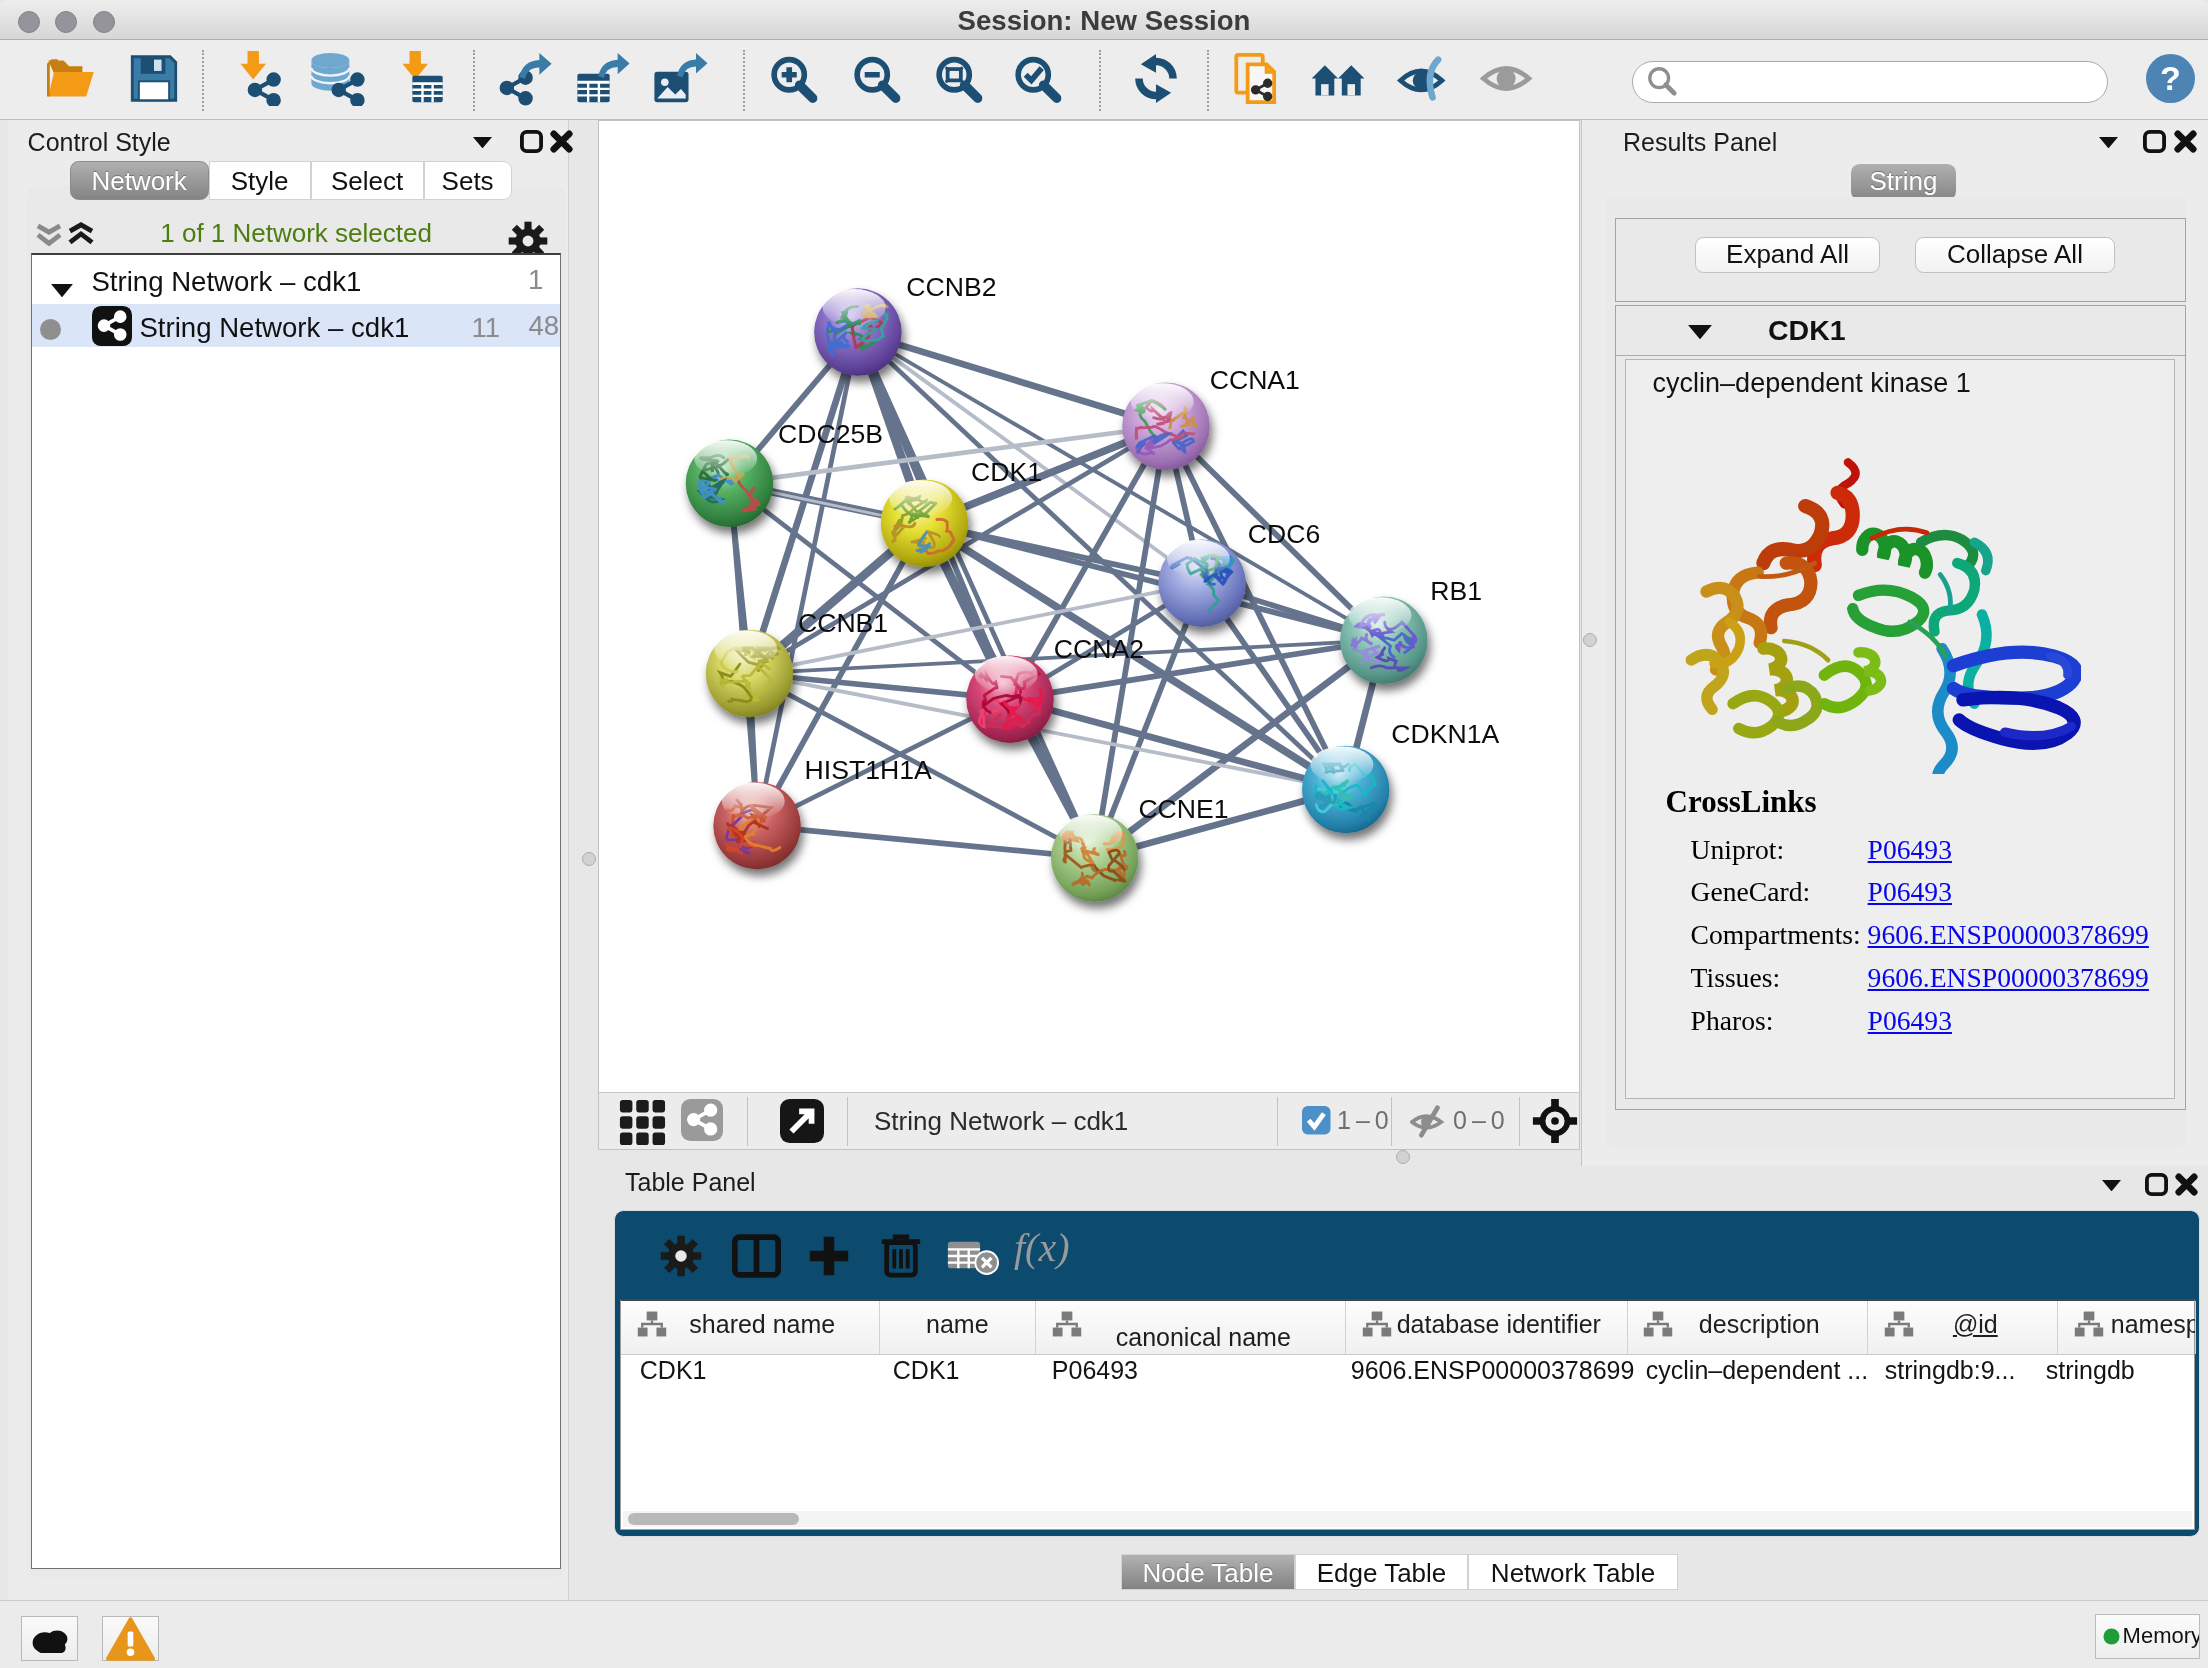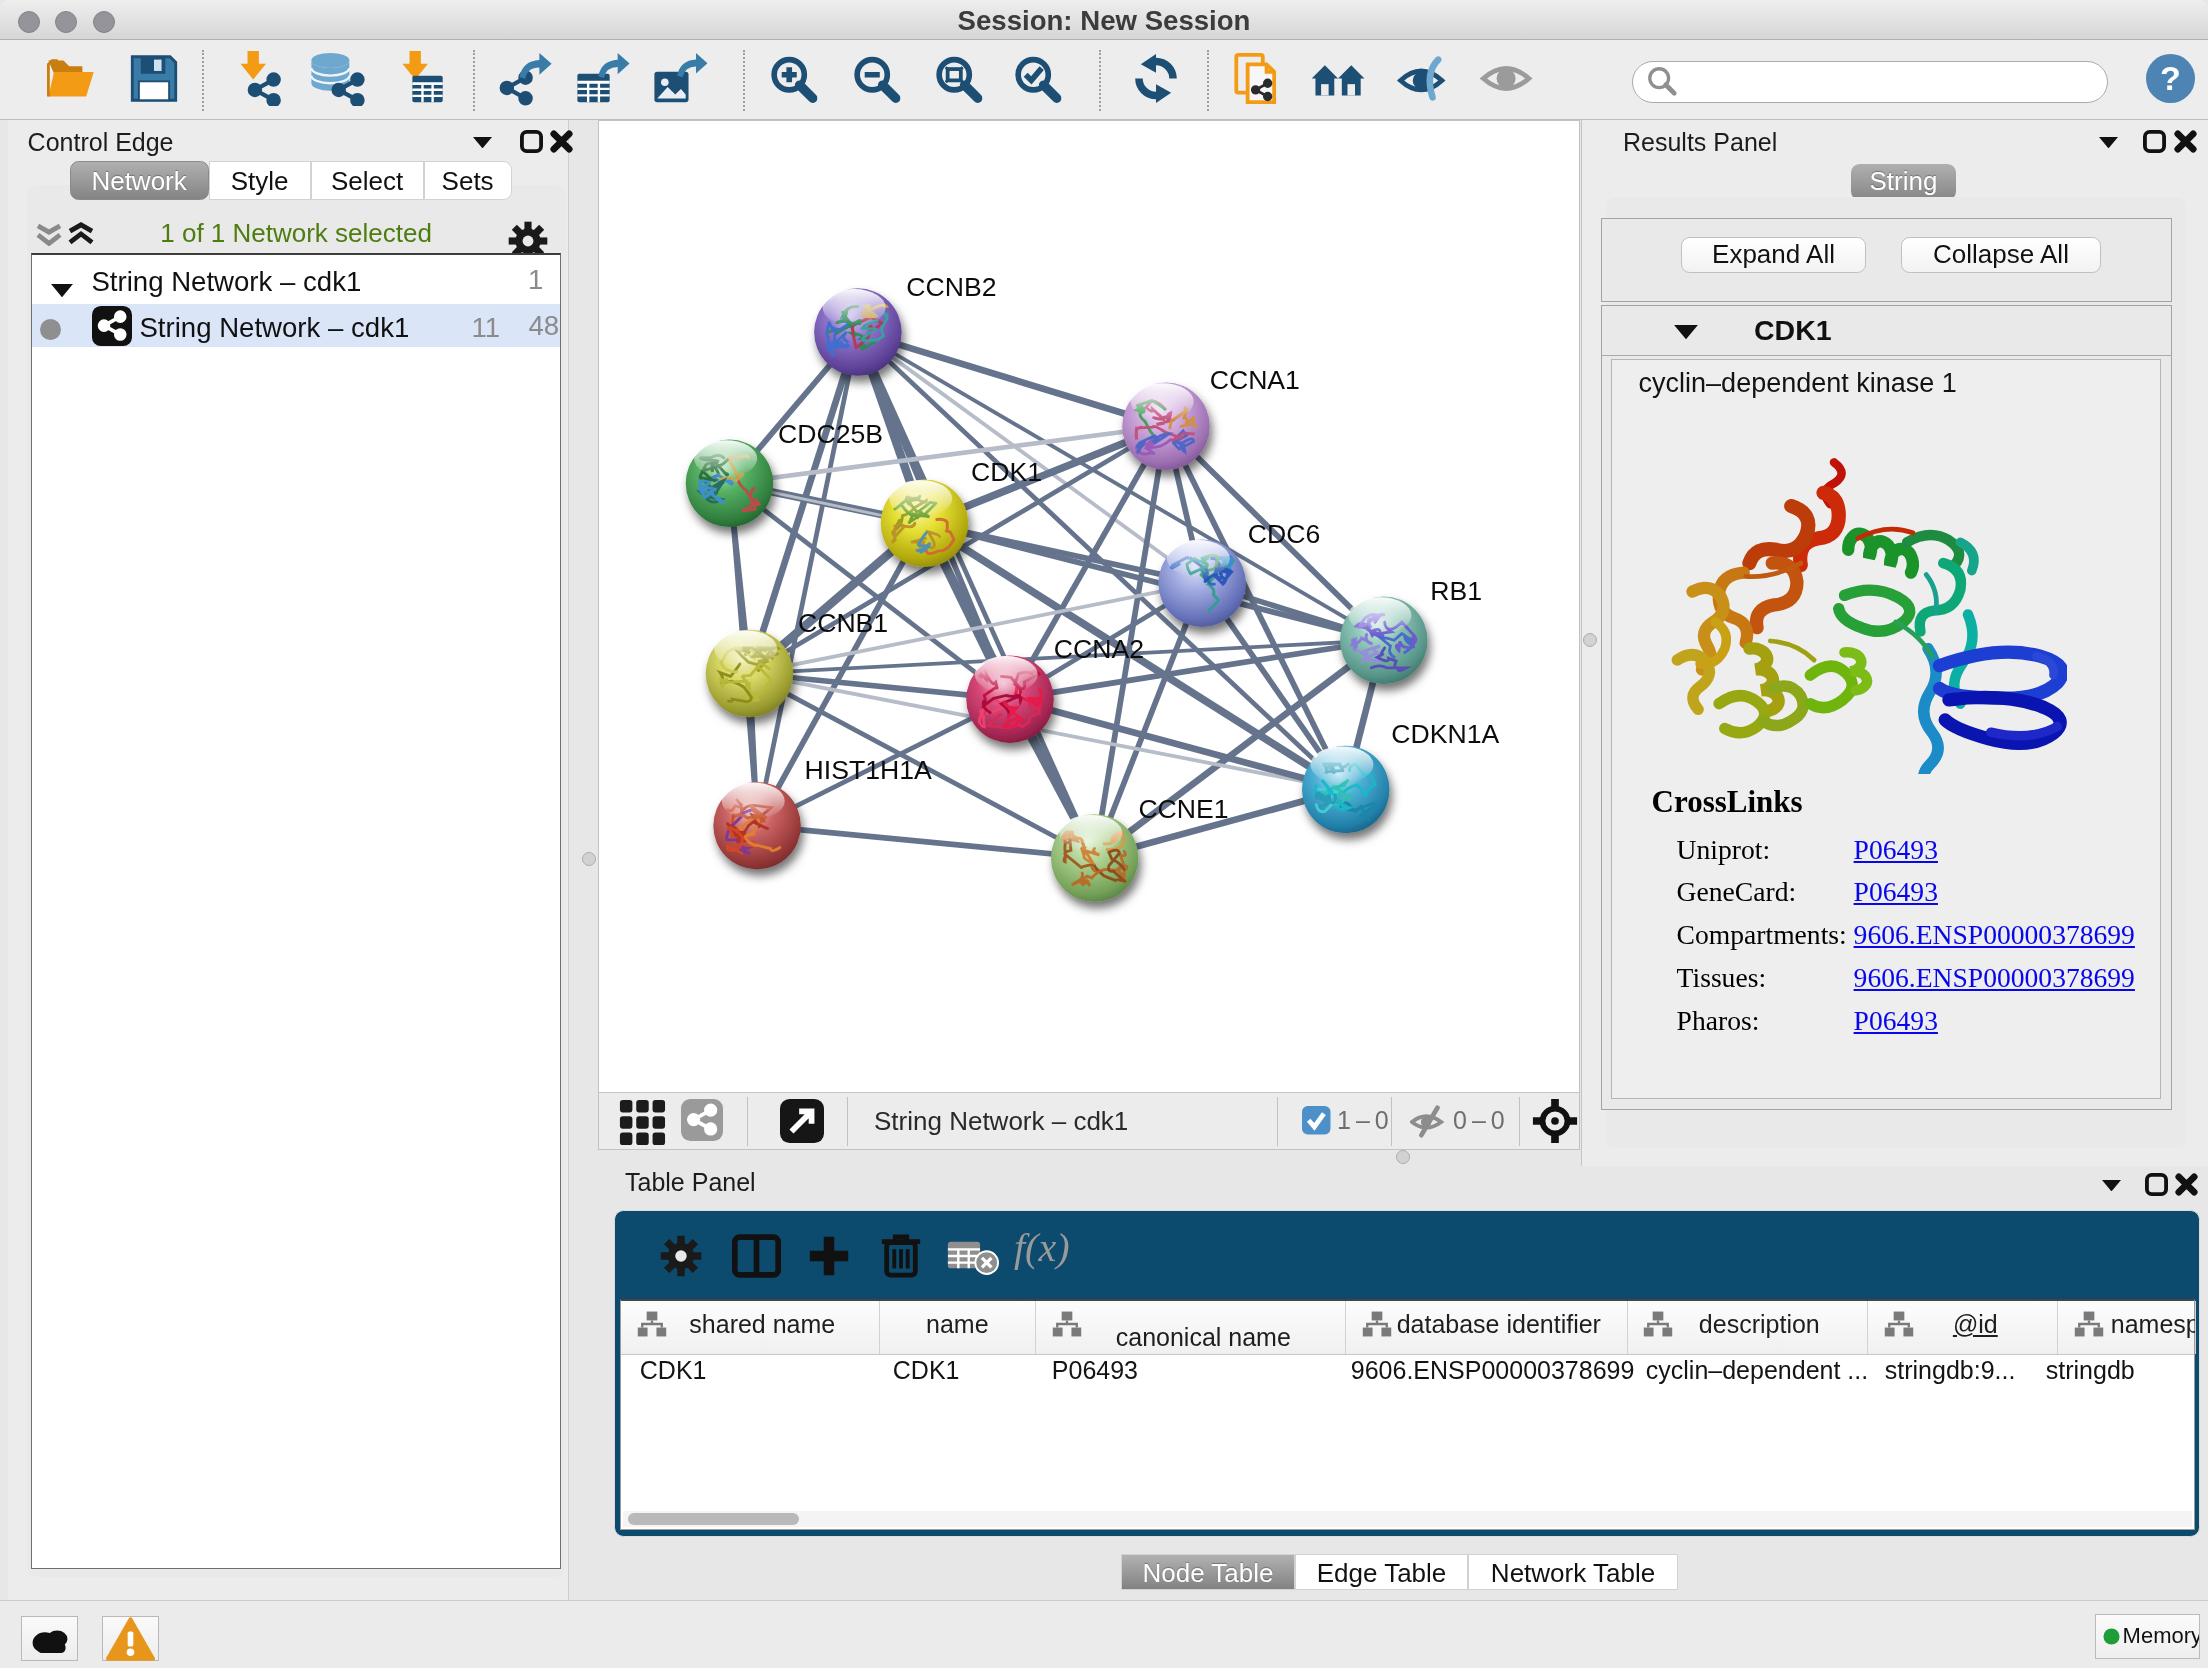--- a/index.html
+++ b/index.html
@@ -22,21 +22,21 @@
 .subhead .lbl{position:absolute;width:100%;text-align:center;font-size:26px;color:#4d7c0f;top:5.7px;}
 .tree{position:absolute;left:4.8px;top:68px;width:530px;height:1316px;background:#fff;border:1.9px solid #6f6f6f;border-top:2.9px solid #3d3d3d;box-sizing:border-box;}
 .trow{position:absolute;left:0;width:100%;height:49px;font-size:27.6px;color:#111;}
 .trow .num{position:absolute;color:#8b8b8b;}
 .netpanel{position:absolute;left:598px;top:120px;width:982px;height:1030px;background:#ffffff;border:1.9px solid #c2c2c2;box-sizing:border-box;}
 .netstatus{position:absolute;left:0;bottom:0;width:100%;height:57px;background:#ececec;border-top:1.9px solid #c6c6c6;box-sizing:border-box;}
 .nsep{position:absolute;top:3.8px;height:49px;width:0;border-left:1.9px solid #c2c2c2;}
 .nettext{position:absolute;top:13.3px;font-size:26px;color:#2a2a2a;}
 .rpanel{position:absolute;left:1581px;top:120px;width:628px;height:1046px;background:#ececec;border-left:1.9px solid #c4c4c4;box-sizing:border-box;}
 .stringtab{position:absolute;left:269px;top:44px;width:105px;height:36px;background:linear-gradient(#b0b0b0,#868686);border-radius:8.6px;color:#fff;font-size:26px;text-align:center;line-height:35px;text-shadow:0 -1px 1px rgba(0,0,0,.3);}
-.rbox{position:absolute;left:19px;box-sizing:border-box;border:1.9px solid #a3a3a3;background:#e9e9e9;}
+.rbox{position:absolute;left:33px;box-sizing:border-box;border:1.9px solid #a3a3a3;background:#e9e9e9;}
 .btn{position:absolute;height:36px;background:linear-gradient(#ffffff,#f2f2f2);border:1.9px solid #c0c0c0;border-radius:8.6px;box-sizing:border-box;text-align:center;font-size:26px;color:#111;line-height:32px;}
 .serif{font-family:"Liberation Serif",serif;}
 .link{color:#0706ec;text-decoration:underline;font-family:"Liberation Serif",serif;}
 .tpanel{position:absolute;left:587px;top:1166px;width:1622px;height:434px;}
 .tbox{position:absolute;left:27px;top:44px;width:1586px;height:327px;background:#0c4a6e;border-radius:9.5px;border:1px solid #dddddd;box-sizing:border-box;}
 .ttable{position:absolute;left:4.8px;top:88px;width:1575px;height:231px;background:#fff;border:1.9px solid #9c9c9c;border-top:2.9px solid #454545;box-sizing:border-box;}
 .thead{position:absolute;left:0;top:0;width:100%;height:54px;background:linear-gradient(#fdfdfd,#f0f0f0);border-bottom:1.9px solid #c8c8c8;box-sizing:border-box;}
 .th{position:absolute;top:0;height:100%;border-right:1.9px solid #d2d2d2;box-sizing:border-box;overflow:hidden;}
 .th .txt{position:absolute;width:100%;text-align:center;top:8.6px;font-size:25px;color:#1e1e1e;white-space:nowrap;}
 .td{position:absolute;top:55px;font-size:25px;color:#141414;}
@@ -192,21 +192,21 @@
 <div class="sep" style="left:1207px"></div>
 <div class="search">
       <div style="position:absolute;left:13.3px;top:2.9px;"><svg width="32" height="32" viewBox="0 0 34 34" style="">
           <circle cx="14" cy="14" r="10" fill="none" stroke="#8f8f8f" stroke-width="3.5"></circle>
           <line x1="21" y1="21" x2="30" y2="30" stroke="#8f8f8f" stroke-width="5" stroke-linecap="round"></line>
         </svg></div>
     </div>
 <div class="help">?</div>
 </div>
 <div class="cpanel">
-<div class="panel-title" style="position:absolute;left:20px;top:7.6px;">Control Edge</div>
+<div class="panel-title" style="position:absolute;left:20px;top:7.6px;">Control Style</div>
 <div style="position:absolute;left:465px;top:14.3px;"><svg width="19" height="11.4" viewBox="0 0 20 12" style="">
         <path d="M0 0 L20 0 L10.0 12 Z" fill="#111"></path>
       </svg></div>
 <div style="position:absolute;left:512px;top:9.5px;"><svg width="23" height="23" viewBox="0 0 24 24" style="">
         <rect x="2" y="2" width="20" height="20" rx="5" fill="none" stroke="#111" stroke-width="4"></rect>
       </svg></div>
 <div style="position:absolute;left:541px;top:8.6px;"><svg width="25" height="25" viewBox="0 0 26 26" style="">
         <path d="M5 5 L21 21 M21 5 L5 21" stroke="#111" stroke-width="7" stroke-linecap="round"></path>
       </svg></div>
 <div class="tabs" style="left:62px;top:41px;">

